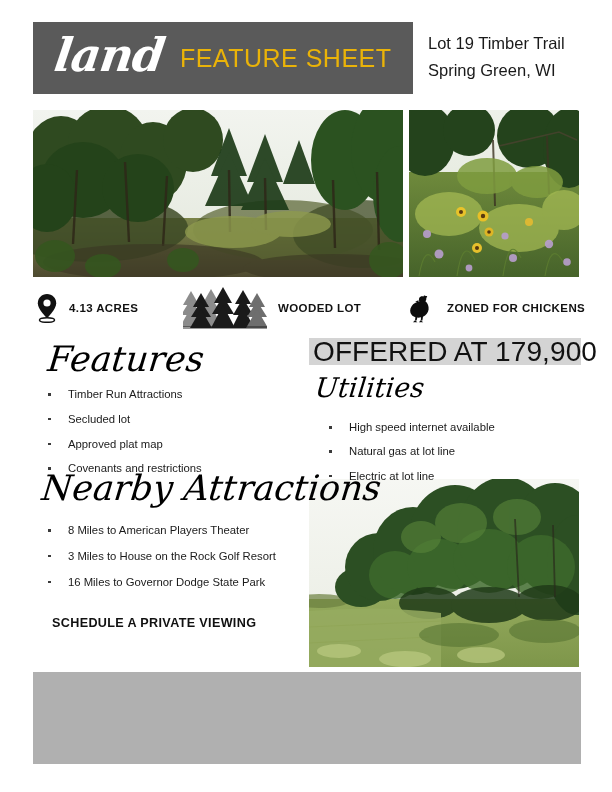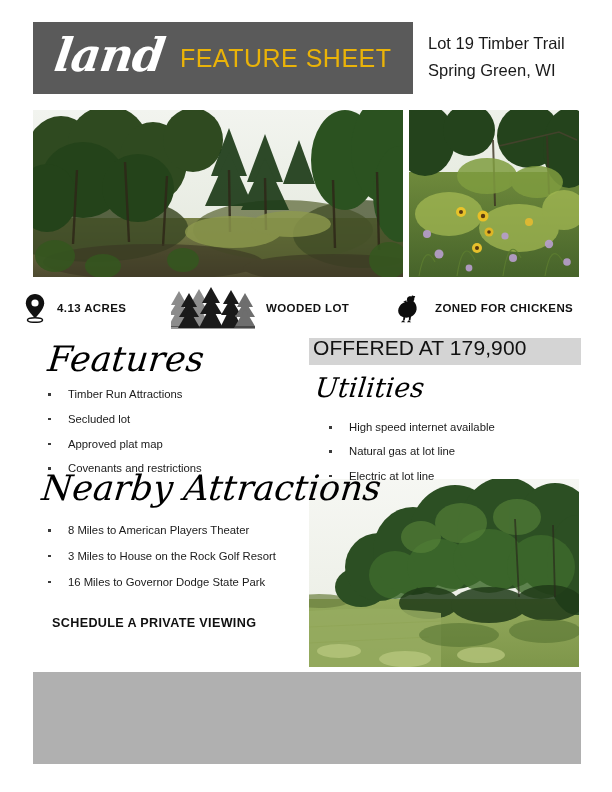--- a/index.html
+++ b/index.html
@@ -85,21 +85,21 @@
     left: 309px;
     top: 479px;
     width: 270px;
     height: 188px;
   }
   .photo svg { display: block; width: 100%; height: 100%; }
 
   
   .icon-row {
     position: absolute;
-    left: 21px;
+    left: 33px;
     top: 286px;
     width: 548px;
     height: 44px;
   }
   .icon-item {
     position: absolute;
     display: flex;
     align-items: center;
     height: 44px;
   }
@@ -196,21 +196,21 @@
     left: 309px;
     top: 338px;
     width: 272px;
     height: 27px;
     background: #d4d4d4;
   }
   .price-text {
     position: absolute;
     left: 313px;
     top: 336px;
-    font-size: 21px;
+    font-size: 28px;
     font-weight: 400;
     letter-spacing: 0.1px;
     color: #111111;
     white-space: nowrap;
   }
   .utilities-head {
     position: absolute;
     left: 314px;
     top: 374px;
     font-size: 27px;

